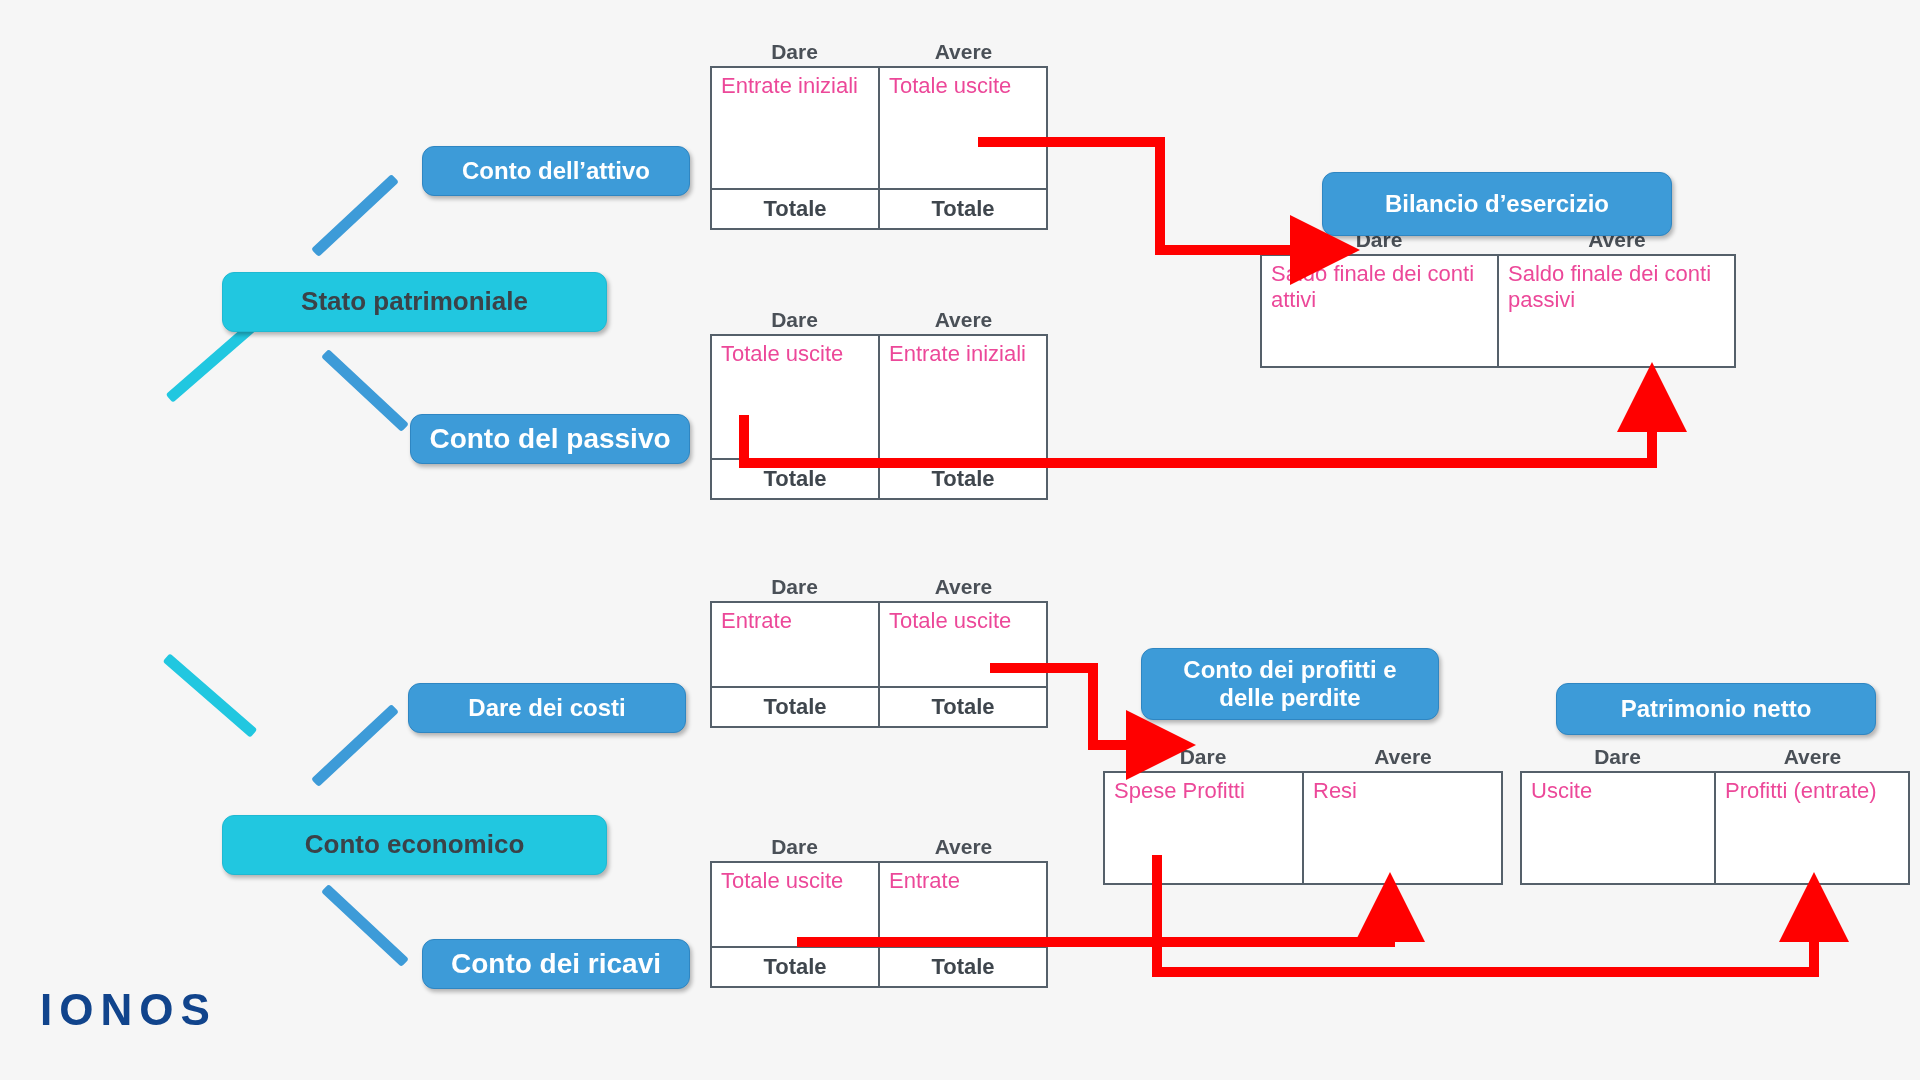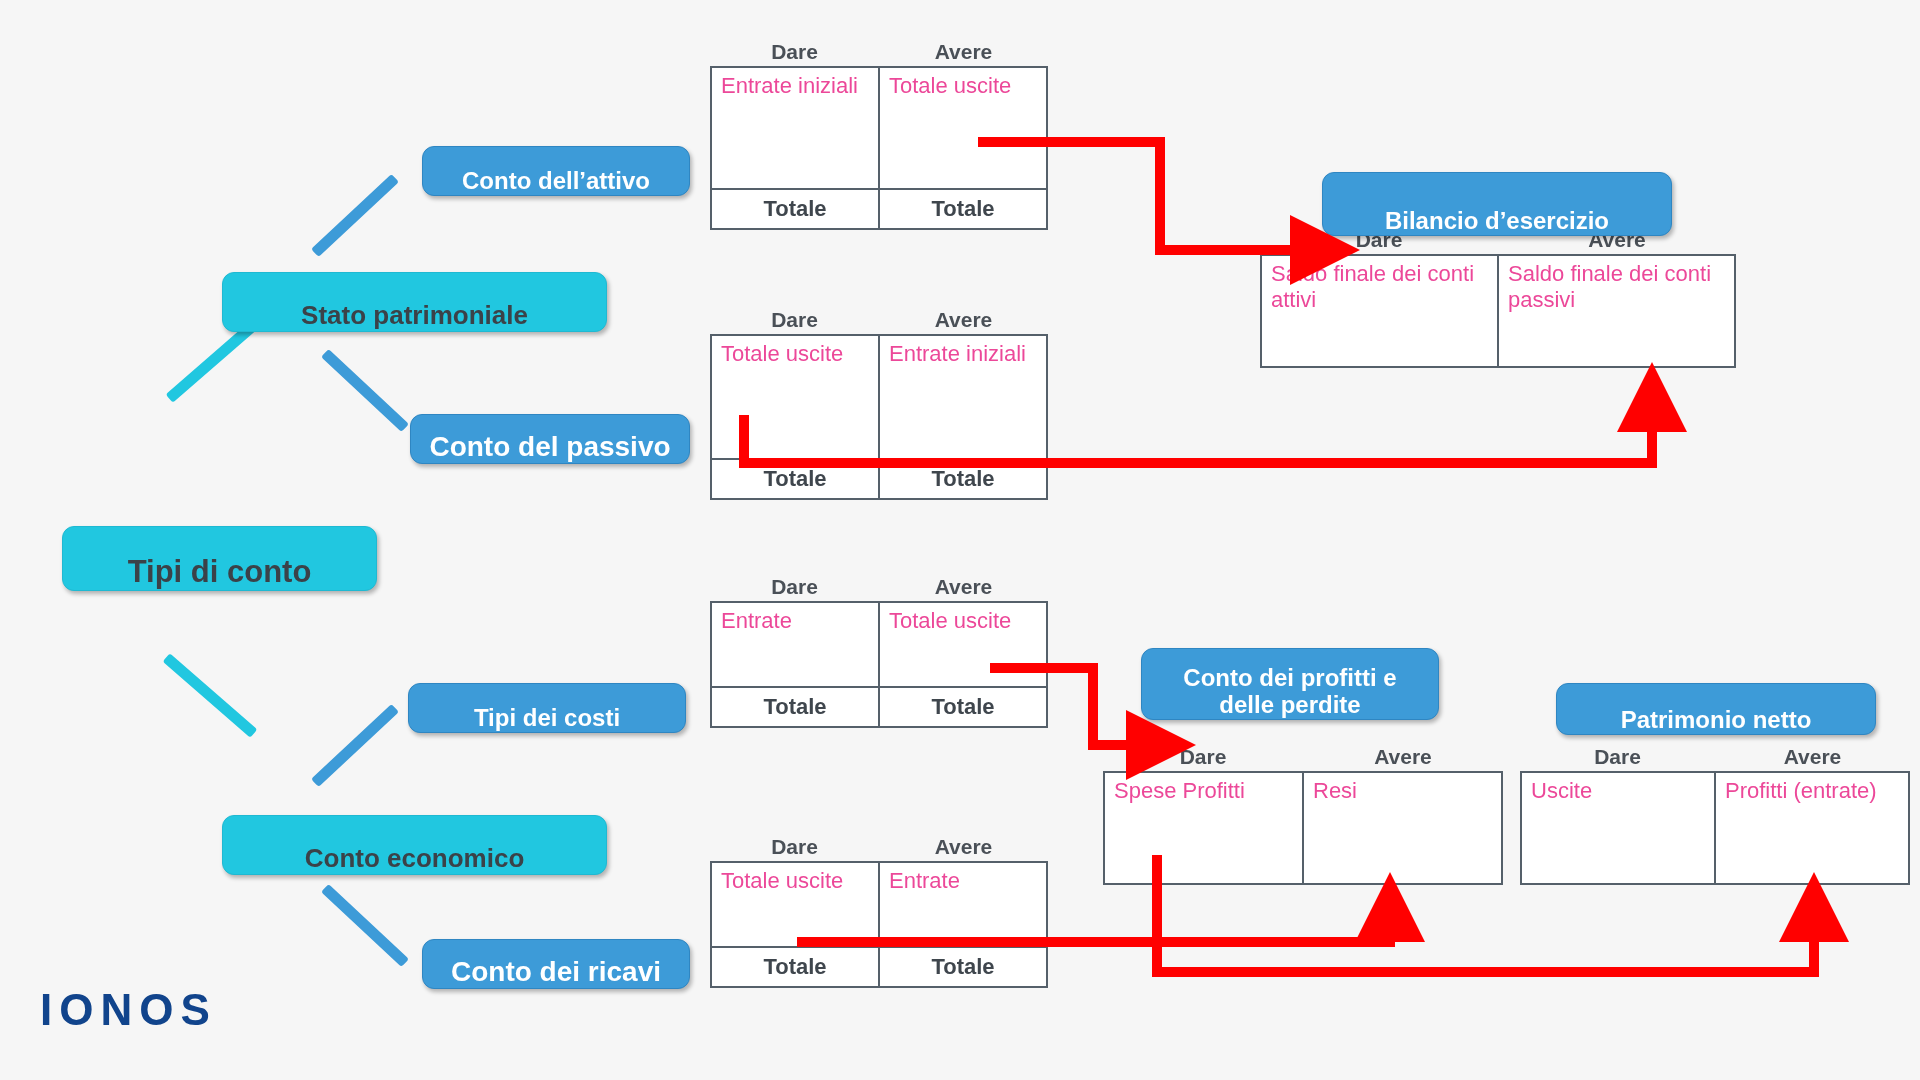--- a/index.html
+++ b/index.html
@@ -8,21 +8,21 @@
     background:#f6f6f6;
     font-family:"Liberation Sans", sans-serif;
     overflow:hidden;
     position:relative;
   }
   #stage{position:absolute;left:0;top:0;width:1920px;height:1080px;}
 
   
   .node{
     position:absolute;
-    display:flex;align-items:flex-end;justify-content:center;
+    display:flex;align-items:center;justify-content:center;
     text-align:center;
     border-radius:12px;
     box-shadow:2px 3px 4px rgba(0,0,0,.28);
     font-weight:bold;
     line-height:1.15;
     box-sizing:border-box;
     z-index:6;
   }
   .node.cyan{
     background:#21c7e0;
@@ -89,42 +89,39 @@
 
   <div class="stick" style="left:155px;top:355px;width:116px;height:11px;background:#21c7e0;transform:rotate(-41deg);transform-origin:center;"></div>
   <div class="stick" style="left:152px;top:690px;width:116px;height:11px;background:#21c7e0;transform:rotate(41deg);transform-origin:center;"></div>
 
   <div class="stick" style="left:300px;top:210px;width:110px;height:11px;background:#3d9bd8;transform:rotate(-43deg);transform-origin:center;"></div>
   <div class="stick" style="left:310px;top:385px;width:110px;height:11px;background:#3d9bd8;transform:rotate(43deg);transform-origin:center;"></div>
 
   <div class="stick" style="left:300px;top:740px;width:110px;height:11px;background:#3d9bd8;transform:rotate(-43deg);transform-origin:center;"></div>
   <div class="stick" style="left:310px;top:920px;width:110px;height:11px;background:#3d9bd8;transform:rotate(43deg);transform-origin:center;"></div>
 
-  <div class="node cyan" style="left:62px;top:526px;width:315px;height:65px;font-size:31px;">
-    <span>Tipi di conto</span>
-  </div>
 
   <div class="node cyan" style="left:222px;top:272px;width:385px;height:60px;font-size:26px;">
     <span>Stato patrimoniale</span>
   </div>
 
   <div class="node cyan" style="left:222px;top:815px;width:385px;height:60px;font-size:26px;">
     <span>Conto economico</span>
   </div>
 
   <div class="node blue" style="left:422px;top:146px;width:268px;height:50px;font-size:24px;">
     <span>Conto dell’attivo</span>
   </div>
 
   <div class="node blue" style="left:410px;top:414px;width:280px;height:50px;font-size:28px;">
     <span>Conto del passivo</span>
   </div>
 
   <div class="node blue" style="left:408px;top:683px;width:278px;height:50px;font-size:24px;">
-    <span>Tipi dei costi</span>
+    <span>Dare dei costi</span>
   </div>
 
   <div class="node blue" style="left:422px;top:939px;width:268px;height:50px;font-size:28px;">
     <span>Conto dei ricavi</span>
   </div>
 
   <div class="node blue" style="left:1322px;top:172px;width:350px;height:64px;font-size:24px;">
     <span>Bilancio d’esercizio</span>
   </div>
 

